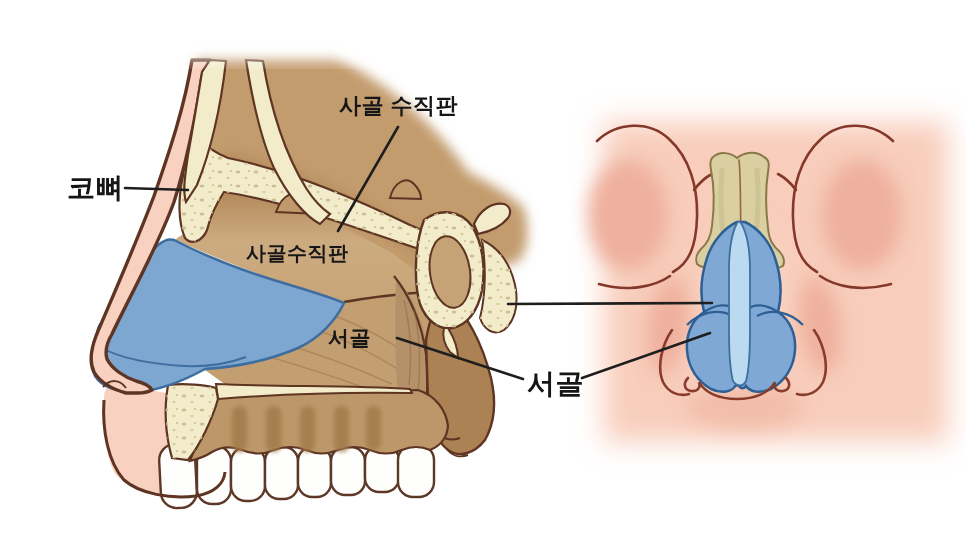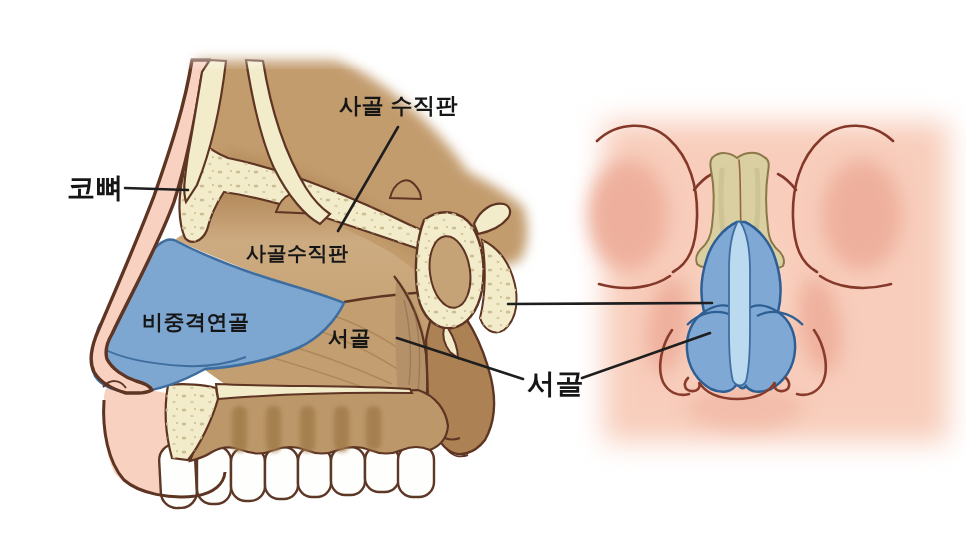--- a/index.html
+++ b/index.html
@@ -167,17 +167,16 @@
     <line x1="398" y1="127" x2="338" y2="231"></line>
     <line x1="508" y1="304" x2="712" y2="303"></line>
     <line x1="397" y1="338" x2="523" y2="379"></line>
     <line x1="582" y1="378" x2="710" y2="333"></line>
   </g>
 </svg>
 
 <div class="lbl sz23" style="left:67px;top:174px;">코뼈</div>
 <div class="lbl sz22" style="left:339px;top:95px;">사골 수직판</div>
 <div class="lbl sz20" style="left:246px;top:243px;">사골수직판</div>
-<div class="lbl sz21" style="left:142px;top:311px;">비중격연골</div>
 <div class="lbl sz21" style="left:328px;top:327px;">서골</div>
 <div class="lbl sz23" style="left:527px;top:370px;">서골</div>
 
 </div>
 
 </body></html>

